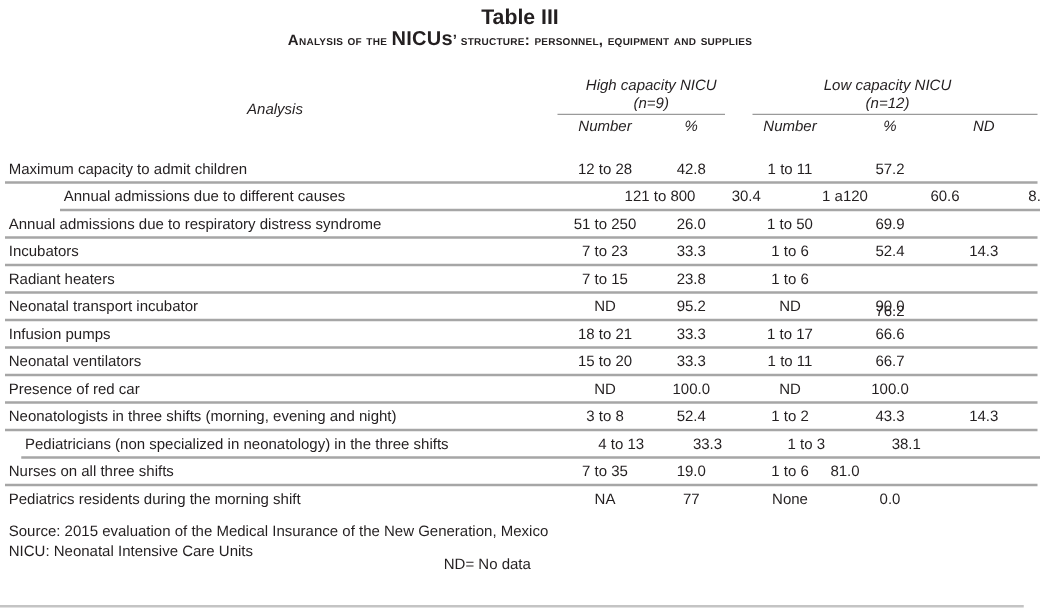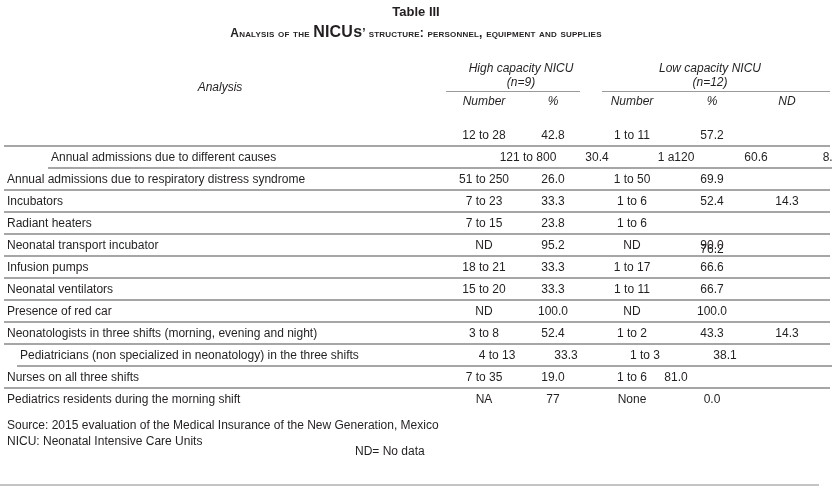--- a/index.html
+++ b/index.html
@@ -7,21 +7,21 @@
     background: #ffffff;
   }
   body {
     width: 832px; height: 490px;
     position: relative; overflow: hidden;
     font-family: "Liberation Sans", "DejaVu Sans", sans-serif;
     color: #231f20;
   }
   .title {
     position: absolute; left: 0; width: 832px; top: 4px;
-    text-align: center; font-weight: bold; font-size: 13px;
+    text-align: center; font-weight: bold; font-size: 17px;
     color: #231f20;
   }
   .subtitle {
     position: absolute; left: 0; width: 832px; top: 23px;
     text-align: center; font-weight: bold; font-size: 12px;
     font-variant: small-caps; letter-spacing: 0.2px;
   }
   .subtitle .big { font-size: 16px; font-variant: normal; }
   .hdr { position: absolute; font-style: italic; font-size: 12px; text-align: center; color: #231f20; }
   .rule { position: absolute; height: 1px; background: #9a9a9a; }
@@ -51,20 +51,21 @@
 <div class="rule" style="left:602px;width:228px;top:91px;"></div>
 
 <div class="hdr" style="left:444px;width:80px;top:94px;">Number</div>
 <div class="hdr" style="left:513px;width:80px;top:94px;">%</div>
 <div class="hdr" style="left:592px;width:80px;top:94px;">Number</div>
 <div class="hdr" style="left:672px;width:80px;top:94px;">%</div>
 <div class="hdr" style="left:747px;width:80px;top:94px;">ND</div>
 
 <div id="rows">
     <div class="row" style="top: 125px;">
+      <span class="cell var">Maximum capacity to admit children</span>
       <span class="cell c" style="left: 444px;">12 to 28</span>
       <span class="cell c" style="left: 513px;">42.8</span>
       <span class="cell c" style="left: 592px;">1 to 11</span>
       <span class="cell c" style="left: 672px;">57.2</span>
       <span class="cell c" style="left: 747px;"></span>
       <div class="sep"></div>
     </div>
     <div class="row" style="top: 147px; margin-left: 44px;">
       <span class="cell var">Annual admissions due to different causes</span>
       <span class="cell c" style="left: 444px;">121 to 800</span>

